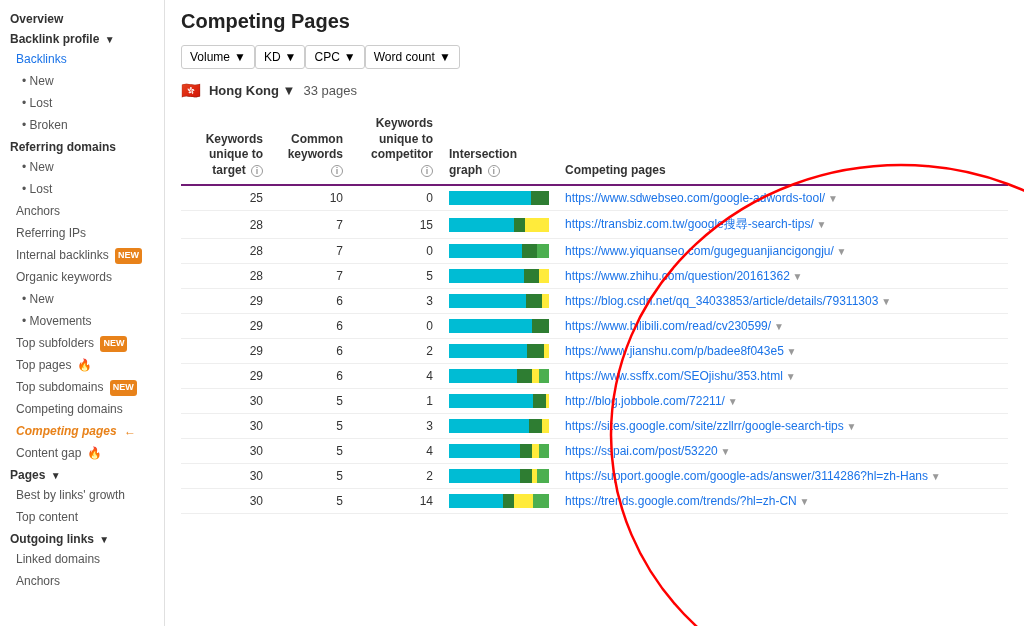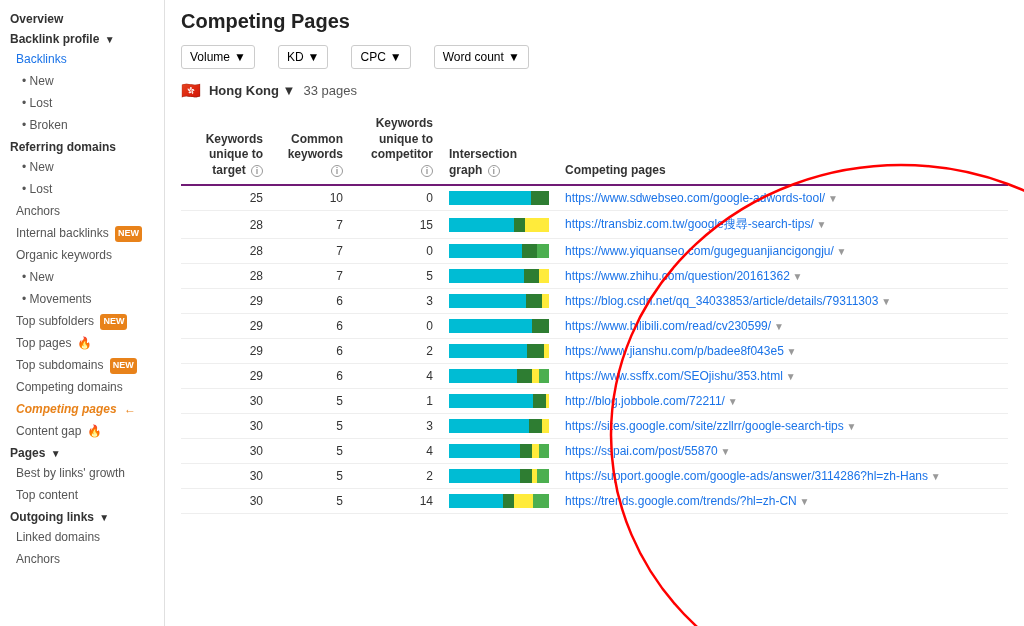--- a/index.html
+++ b/index.html
@@ -54,21 +54,21 @@
     }
     .page-title {
       font-size: 20px;
       font-weight: bold;
       color: #222;
       margin-bottom: 12px;
     }
     .toolbar {
       display: flex;
       align-items: center;
-      gap: 23px;
+      gap: 0;
       margin-bottom: 12px;
     }
     .dropdown-btn {
       border: 1px solid #ccc;
       background: #fff;
       border-radius: 3px;
       padding: 4px 8px;
       cursor: pointer;
       font-size: 12px;
       display: flex;
@@ -160,20 +160,21 @@
   <div class="sidebar-bullet sidebar-item">Lost</div>
   <div class="sidebar-bullet sidebar-item">Broken</div>
 
   <div class="sidebar-section-header">
     <span>Referring domains</span>
   </div>
   <div class="sidebar-bullet sidebar-item">New</div>
   <div class="sidebar-bullet sidebar-item">Lost</div>
 
   <div class="sidebar-item">Anchors</div>
+  <div class="sidebar-item">Referring IPs</div>
   <div class="sidebar-item">
     <span>Internal backlinks</span>
     <span class="badge-new">NEW</span>
   </div>
 
   <div class="sidebar-item">Organic keywords</div>
   <div class="sidebar-bullet sidebar-item">New</div>
   <div class="sidebar-bullet sidebar-item">Movements</div>
 
   <div class="sidebar-item">
@@ -401,21 +402,21 @@
             <td>5</td>
             <td>4</td>
             <td style="text-align: left;">
               <div class="bar-container">
                 <div class="bar-blue" style="width: 70.7317%;"></div>
                 <div class="bar-dark-green" style="width: 12.1951%;"></div>
                 <div class="bar-yellow" style="width: 7.31707%;"></div>
                 <div class="bar-green" style="width: 9.7561%;"></div>
               </div>
             </td>
-            <td class="url-cell"><a href="#">https://sspai.com/post/55870</a><span style="color: rgb(153, 153, 153); font-size: 10px;"> ▼</span></td>
+            <td class="url-cell"><a href="#">https://sspai.com/post/53220</a><span style="color: rgb(153, 153, 153); font-size: 10px;"> ▼</span></td>
           </tr>
           <tr>
             <td>30</td>
             <td>5</td>
             <td>2</td>
             <td style="text-align: left;">
               <div class="bar-container">
                 <div class="bar-blue" style="width: 71.4286%;"></div>
                 <div class="bar-dark-green" style="width: 11.9048%;"></div>
                 <div class="bar-yellow" style="width: 4.7619%;"></div>

